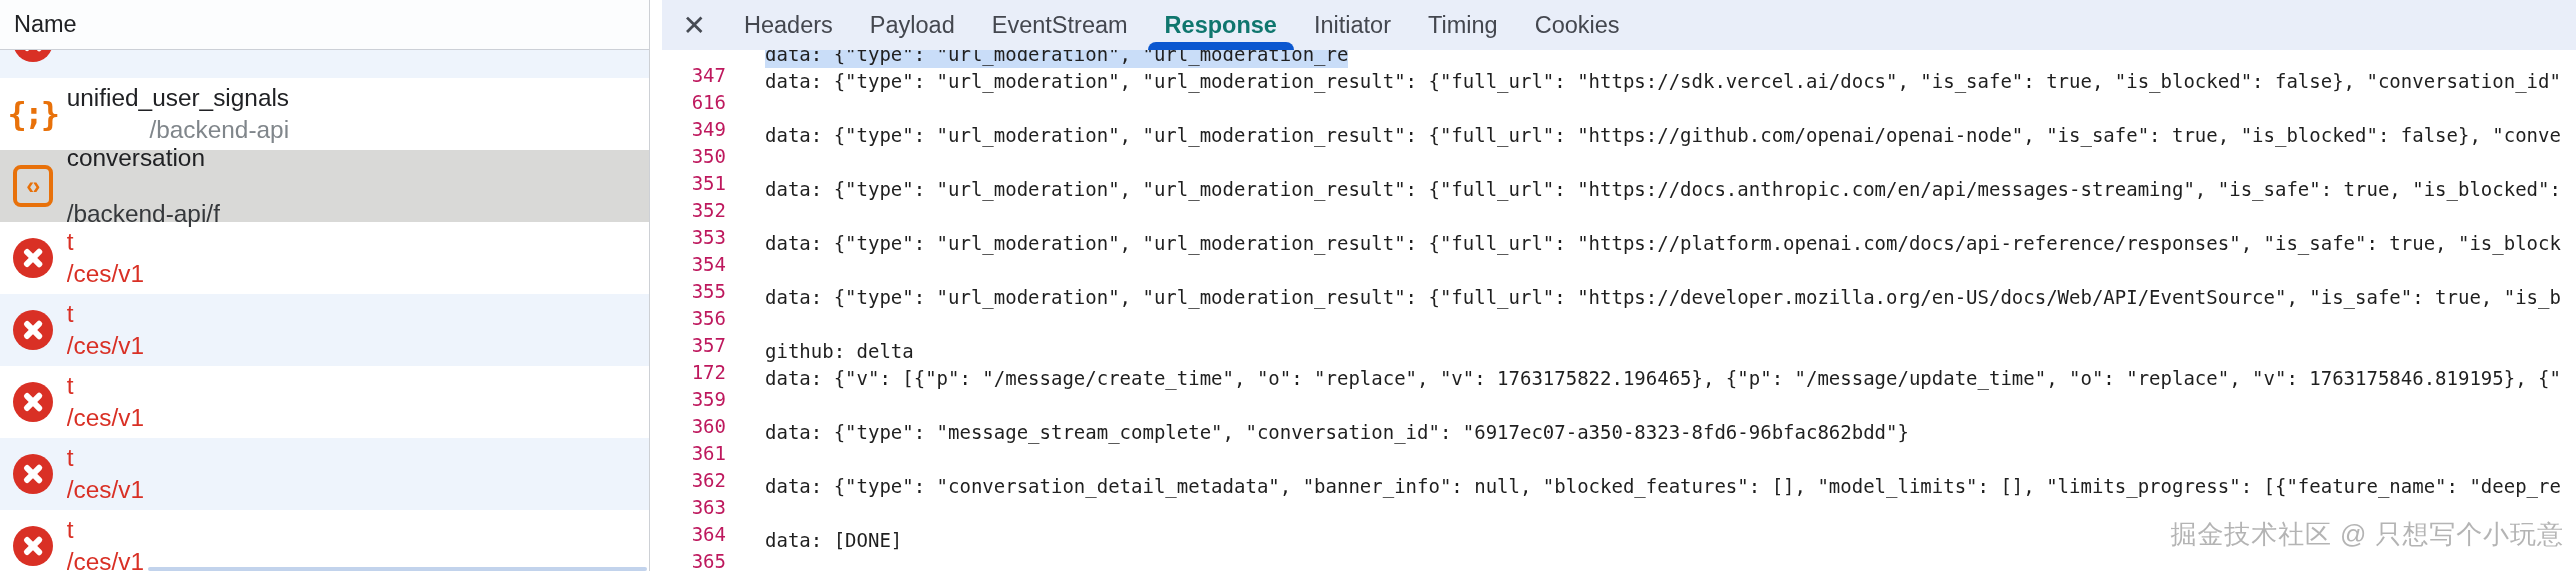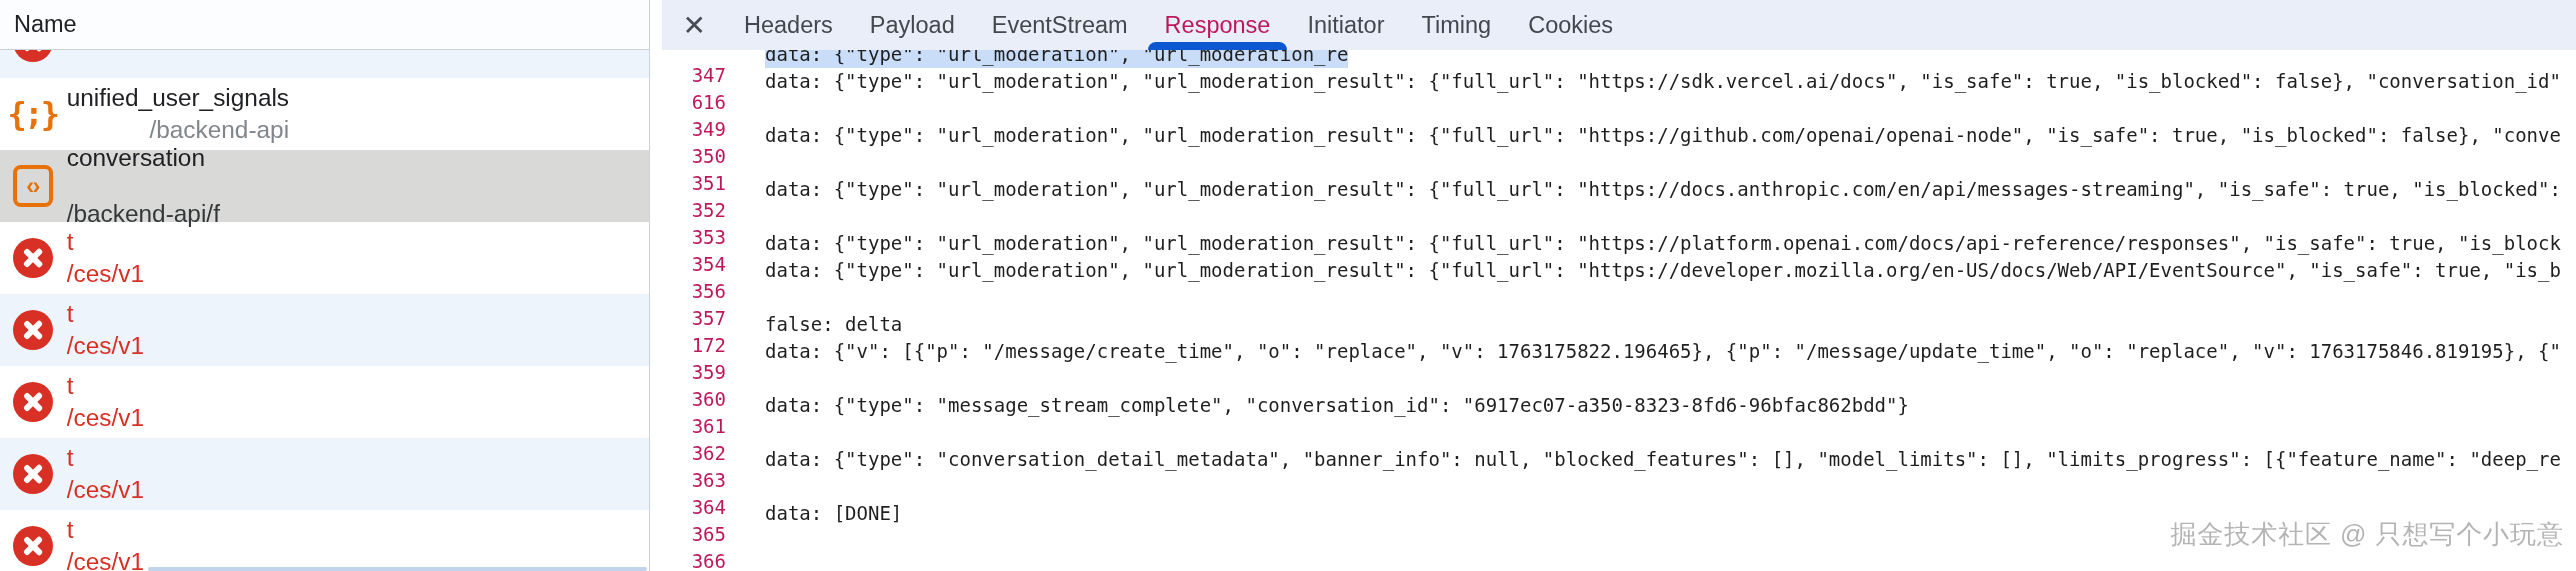--- a/index.html
+++ b/index.html
@@ -57,21 +57,21 @@
     display:flex; align-items:stretch; padding-left:82px; z-index:3;
   }
   .close-btn {
     position:absolute; left:12.2px; top:0; height:50px; width:40px;
     background:none; border:none; font-size:28px; color:#474b54; cursor:pointer;
     display:flex; align-items:center; justify-content:center; font-family:inherit;
   }
   .tabs { display:flex; gap:37px; }
   .tab { position:relative; display:flex; align-items:center; height:50px;
     background:none; border:none; font-family:inherit; font-size:23.5px; color:#44474f; cursor:pointer; }
-  .tab.active { color:#be185d; font-weight:400; }
+  .tab.active { color:#0f766e; font-weight:700; }
   .tab.active::after {
     content:""; position:absolute; left:-16.6px; right:-16.6px; bottom:0; height:7.8px;
     background:#0b57d0; border-radius:8.7px 8.7px 0 0;
   }
   
   .code { position:absolute; left:0; top:50px; right:0; bottom:0; overflow:hidden; background:#fff; }
   .lines { margin-top:-8.7px; font-family:"DejaVu Sans Mono",monospace; font-size:19px; }
   .cl { display:flex; height:27px; line-height:27px; }
   .ln { width:64px; min-width:64px; text-align:right; color:#be185d;margin-top:21px; }
   .ct { margin-left:39px; white-space:pre; color:#1f1f1f; }
@@ -209,30 +209,34 @@
           </div>
           <div class="cl">
             <span class="ln">353</span>
             <span class="ct"></span>
           </div>
           <div class="cl">
             <span class="ln">354</span>
             <span class="ct">data: {"type": "url_moderation", "url_moderation_result": {"full_url": "https://platform.openai.com/docs/api-reference/responses", "is_safe": true, "is_block</span>
           </div>
           <div class="cl">
+            <span class="ln">355</span>
+            <span class="ct"></span>
+          </div>
+          <div class="cl">
             <span class="ln">356</span>
             <span class="ct">data: {"type": "url_moderation", "url_moderation_result": {"full_url": "https://developer.mozilla.org/en-US/docs/Web/API/EventSource", "is_safe": true, "is_b</span>
           </div>
           <div class="cl">
             <span class="ln">357</span>
             <span class="ct"></span>
           </div>
           <div class="cl">
             <span class="ln">172</span>
-            <span class="ct">false: delta</span>
+            <span class="ct">github: delta</span>
           </div>
           <div class="cl">
             <span class="ln">359</span>
             <span class="ct">data: {"v": [{"p": "/message/create_time", "o": "replace", "v": 1763175822.196465}, {"p": "/message/update_time", "o": "replace", "v": 1763175846.819195}, {"</span>
           </div>
           <div class="cl">
             <span class="ln">360</span>
             <span class="ct"></span>
           </div>
           <div class="cl">

